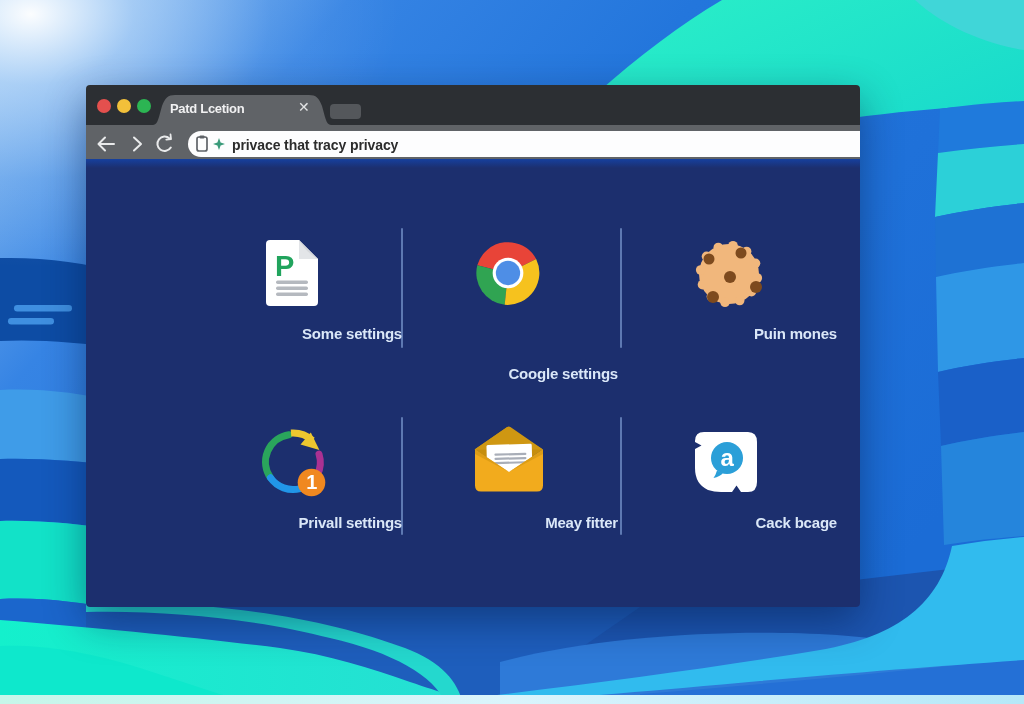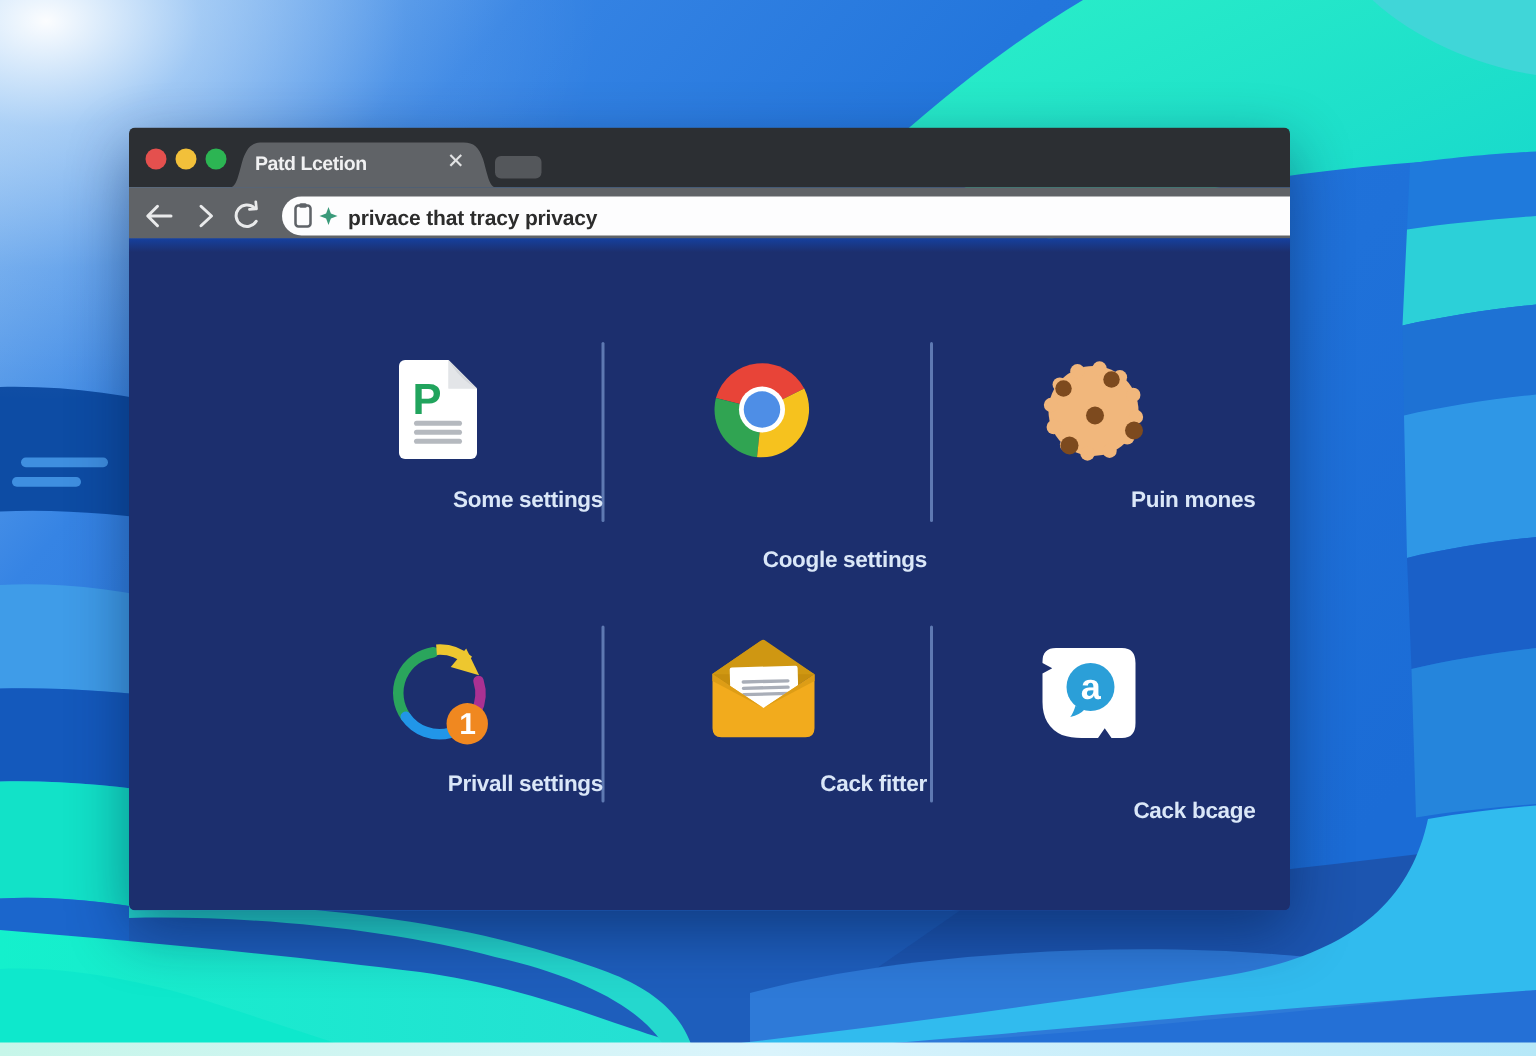--- a/index.html
+++ b/index.html
@@ -205,16 +205,16 @@
     <svg class="icon" style="left:608px;top:273px;" width="64" height="60" viewBox="0 0 64 60">
       <path d="M10,0 Q1,0 1,9 L1,10 L7.5,13.5 L1,17 L1,36 Q1,52 14,58 Q20,60 27,60 L38,60 L42.5,53.5 L47,60 L54,60 Q63,60 63,50 L63,10 Q63,0 54,0 Z" fill="#ffffff"></path>
       <circle cx="33" cy="26" r="16" fill="#2b9fd8"></circle>
       <path d="M23,38.5 Q21.5,43.5 19.5,46 Q26,44.5 29,41 Z" fill="#2b9fd8"></path>
       <text x="33.2" y="34.2" text-anchor="middle" font-family="Liberation Sans,sans-serif" font-size="24" font-weight="700" fill="#ffffff">a</text>
     </svg>
     <div class="lbl" style="left:96px;top:166px;">Some settings</div>
     <div class="lbl" style="left:312px;top:166px;margin-top:40px;">Coogle settings</div>
     <div class="lbl" style="left:531px;top:166px;">Puin mones</div>
     <div class="lbl" style="left:96px;top:355px;">Privall settings</div>
-    <div class="lbl" style="left:312px;top:355px;">Cack fitter</div>
-    <div class="lbl" style="left:531px;top:373px;">Cack bcage</div>
+    <div class="lbl" style="left:312px;top:355px;">Meay fitter</div>
+    <div class="lbl" style="left:531px;top:355px;">Cack bcage</div>
   </div>
 </div>
 
 </body></html>

